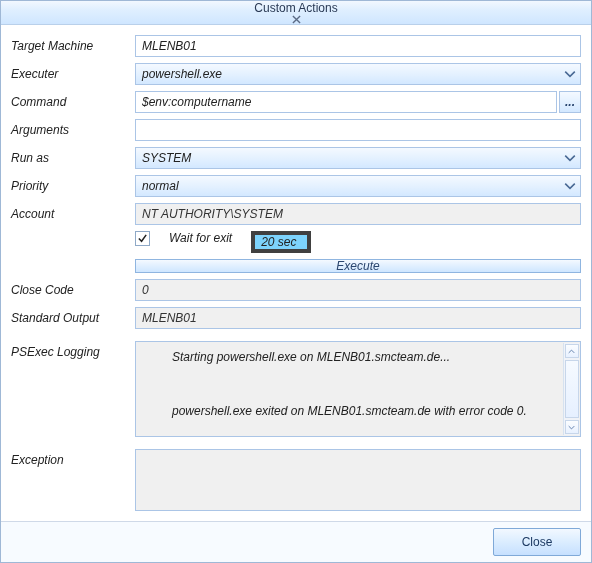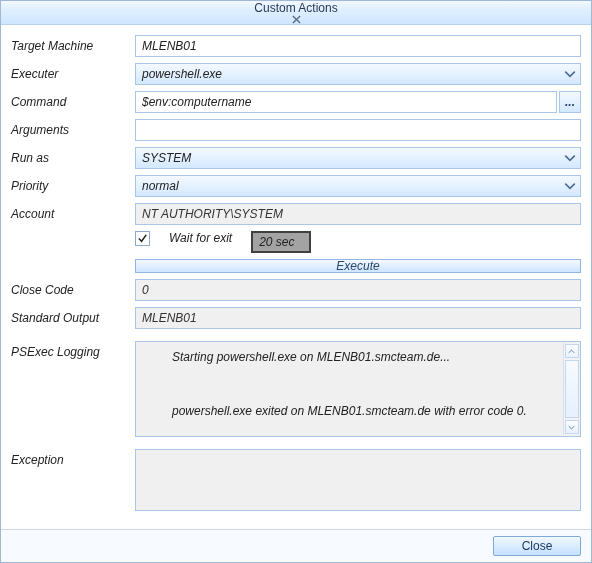--- a/index.html
+++ b/index.html
@@ -97,22 +97,22 @@
   .wait-check {
     width: 15px; height: 15px;
     border: 1px solid #8fa9c7;
     background: #fff;
     display: flex; align-items: center; justify-content: center;
     cursor: default;
   }
   .wait-check svg { width: 11px; height: 11px; }
   .wait-val {
     width: 60px; height: 22px;
-    border: 2px solid #404040;
-    background: #a3a3a3;
+    border: 4px solid #404040;
+    background: #7dd3fc;
     padding: 2px 6px;
     display: flex; align-items: center;
   }
   .exec-btn {
     flex: 1;
     height: 14px;
     border: 1px solid #8fb5e0;
     background: linear-gradient(to bottom, #f4f9ff 0%, #e2f0ff 45%, #cfe6ff 100%);
     color: #2b466f;
     display: flex; align-items: center; justify-content: center;
@@ -156,21 +156,21 @@
   .ta.exc { min-height: 62px; }
   .row.top-align { align-items: flex-start; }
   .row.top-align > label { padding-top: 4px; }
   .footer {
     border-top: 1px solid #cfd9e8;
     padding: 6px 10px;
     display: flex; justify-content: flex-end;
     background: #f7fbff;
   }
   .close-btn {
-    min-width: 88px; height: 20px;
+    min-width: 88px; height: 28px;
     border: 1px solid #7fa9d8;
     background: linear-gradient(to bottom, #f2f8ff 0%, #ddeeff 45%, #c6e0ff 100%);
     color: #1d3a63;
     display: flex; align-items: center; justify-content: center;
     cursor: default;
     border-radius: 2px;
   }
 </style>
 </head>
 <body>

